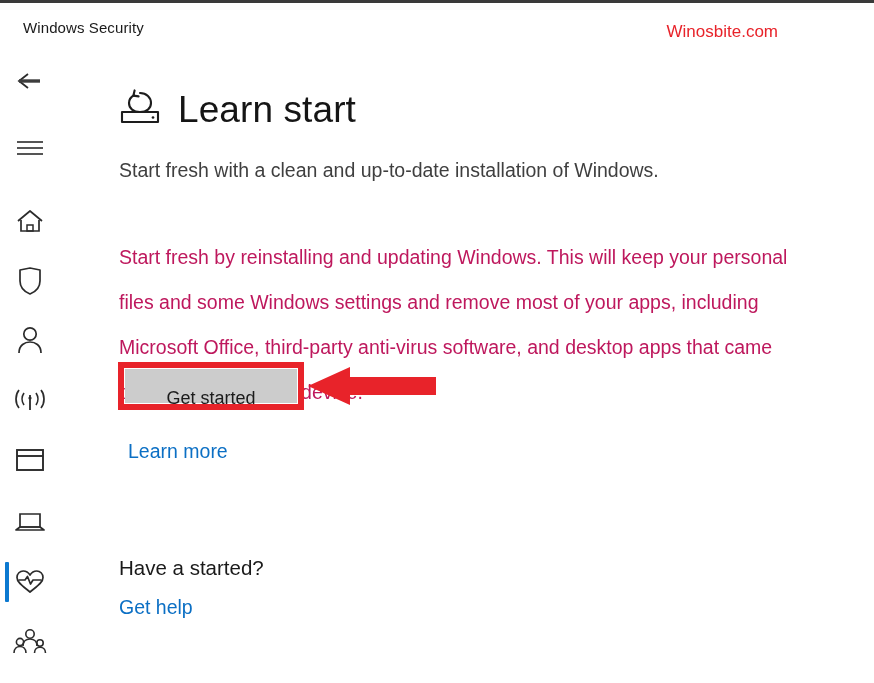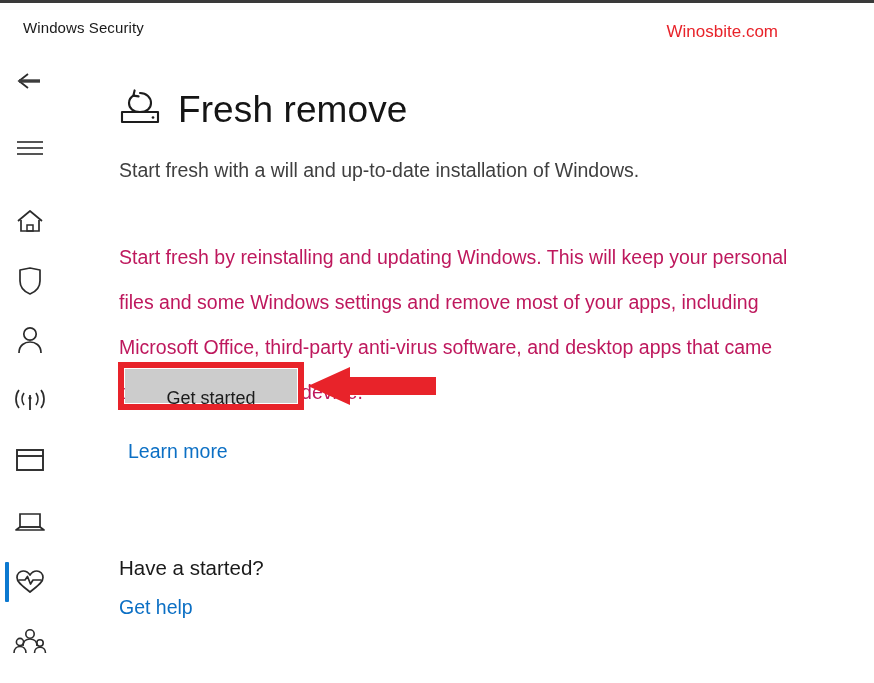--- a/index.html
+++ b/index.html
@@ -313,24 +313,24 @@
     <div id="page-heading">
       <span class="head-icon">
         <svg width="44" height="40" viewBox="0 0 44 40">
           <path d="M22 6 C28.5 6 33 10.5 33 16 C33 21.5 28.5 25 22 25" fill="none" stroke="#1d1d1d" stroke-width="2.1" stroke-linecap="round"></path>
           <path d="M22 25 C15.5 25 11 21.5 11 16 C11 12.5 13 9.8 16 8.2" fill="none" stroke="#1d1d1d" stroke-width="2.1" stroke-linecap="round"></path>
           <path d="M16.6 3.4 L15.4 8.6 L20.6 9.4" fill="none" stroke="#1d1d1d" stroke-width="2.1" stroke-linecap="round" stroke-linejoin="round"></path>
           <path d="M4 25 L40 25 L40 35 L4 35 Z" fill="none" stroke="#1d1d1d" stroke-width="2.1" stroke-linejoin="round"></path>
           <circle cx="35" cy="30.5" r="1.35" fill="#1d1d1d"></circle>
         </svg>
       </span>
-      <h1 id="page-title">Fresh remove</h1>
-    </div>
-
-    <div id="subtitle">Start fresh with a will and up-to-date installation of Windows.</div>
+      <h1 id="page-title">Learn start</h1>
+    </div>
+
+    <div id="subtitle">Start fresh with a clean and up-to-date installation of Windows.</div>
 
     <p id="description">Start fresh by reinstalling and updating Windows. This will keep your personal files and some Windows settings and remove most of your apps, including Microsoft Office, third-party anti-virus software, and desktop apps that came pre-installed on your device.</p>
 
     <div id="get-started-wrap">
       <div id="annotation-box"></div>
       <button id="get-started-button">Get started</button>
       <span id="annotation-arrow">
         <svg width="128" height="42" viewBox="0 0 128 42">
           <path d="M0 21 L42 2 L42 12 L128 12 L128 30 L42 30 L42 40 Z" fill="#e8232a"></path>
         </svg>

